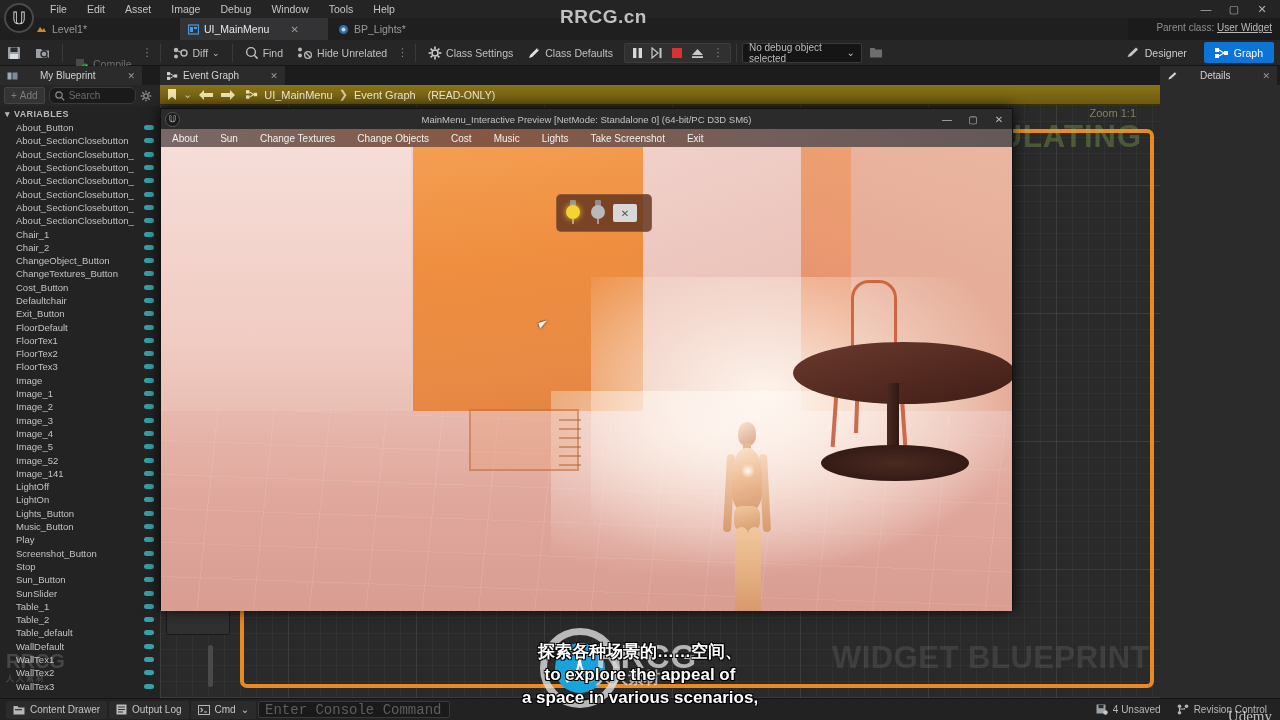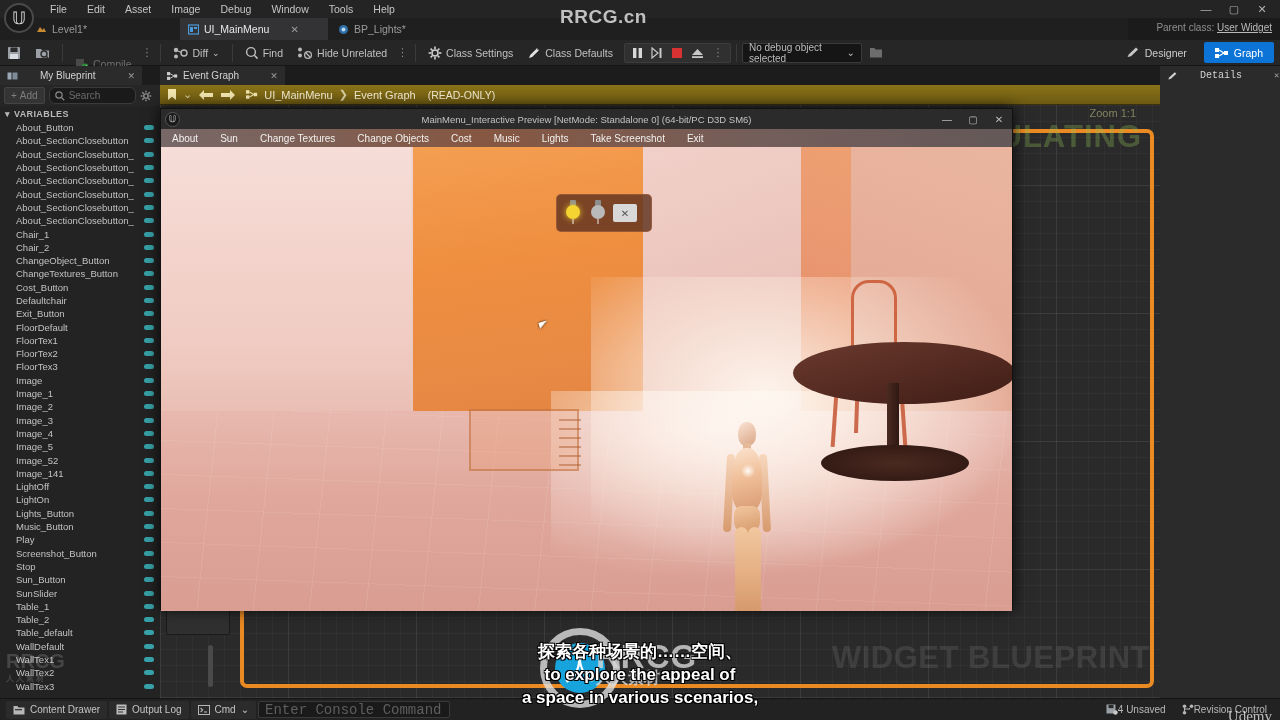--- a/index.html
+++ b/index.html
@@ -201,21 +201,20 @@
   }
   .vscroll {
     position: absolute; left: 48px; top: 540px; width: 5px; height: 42px;
     background: #4a4a4a; border-radius: 3px;
   }
 
   
   .rightpanel {
     position: absolute; left: 1160px; top: 66px; width: 120px; height: 632px;
     background: #232323;
-    font-family: Liberation Mono, monospace;
   }
   .rightpanel .ptr { height: 19px; background: #1c1c1c; display: flex; }
   .rightpanel .body { height: 613px; background: #2b2b2b; }
 
   
   .preview {
     position: absolute; left: 160px; top: 108px; width: 853px; height: 502px;
     background: #1b1b1b; box-shadow: 0 0 14px rgba(0,0,0,.8);
     border: 1px solid #111;
   }
@@ -448,21 +447,21 @@
   .statusbar {
     position: absolute; left: 0; top: 698px; width: 1280px; height: 22px;
     background: #222222; display: flex; align-items: center; gap: 2px;
     padding: 0 6px; border-top: 1px solid #141414;
   }
   .sb-btn {
     display: flex; align-items: center; gap: 5px; height: 18px; padding: 0 7px;
     font-size: 10px; color: #c4c4c4; background: #2b2b2b; border-radius: 2px;
   }
   .sb-plain {
-    display: flex; align-items: center; height: 18px; padding: 0 7px;
+    display: flex; align-items: center; gap: 5px; height: 18px; padding: 0 7px;
     font-size: 10px; color: #b8b8b8;
   }
   .cmdbox {
     flex: none; width: 192px; height: 17px; background: #1a1a1a;
     border: 1px solid #3a3a3a; border-radius: 2px; font-size: 14px;
     color: #5e5e5e; display: flex; align-items: center; padding: 0 6px;
     font-family: "Liberation Mono", monospace;
   }
   .spacer { flex: 1; }
   svg { display: block; }

